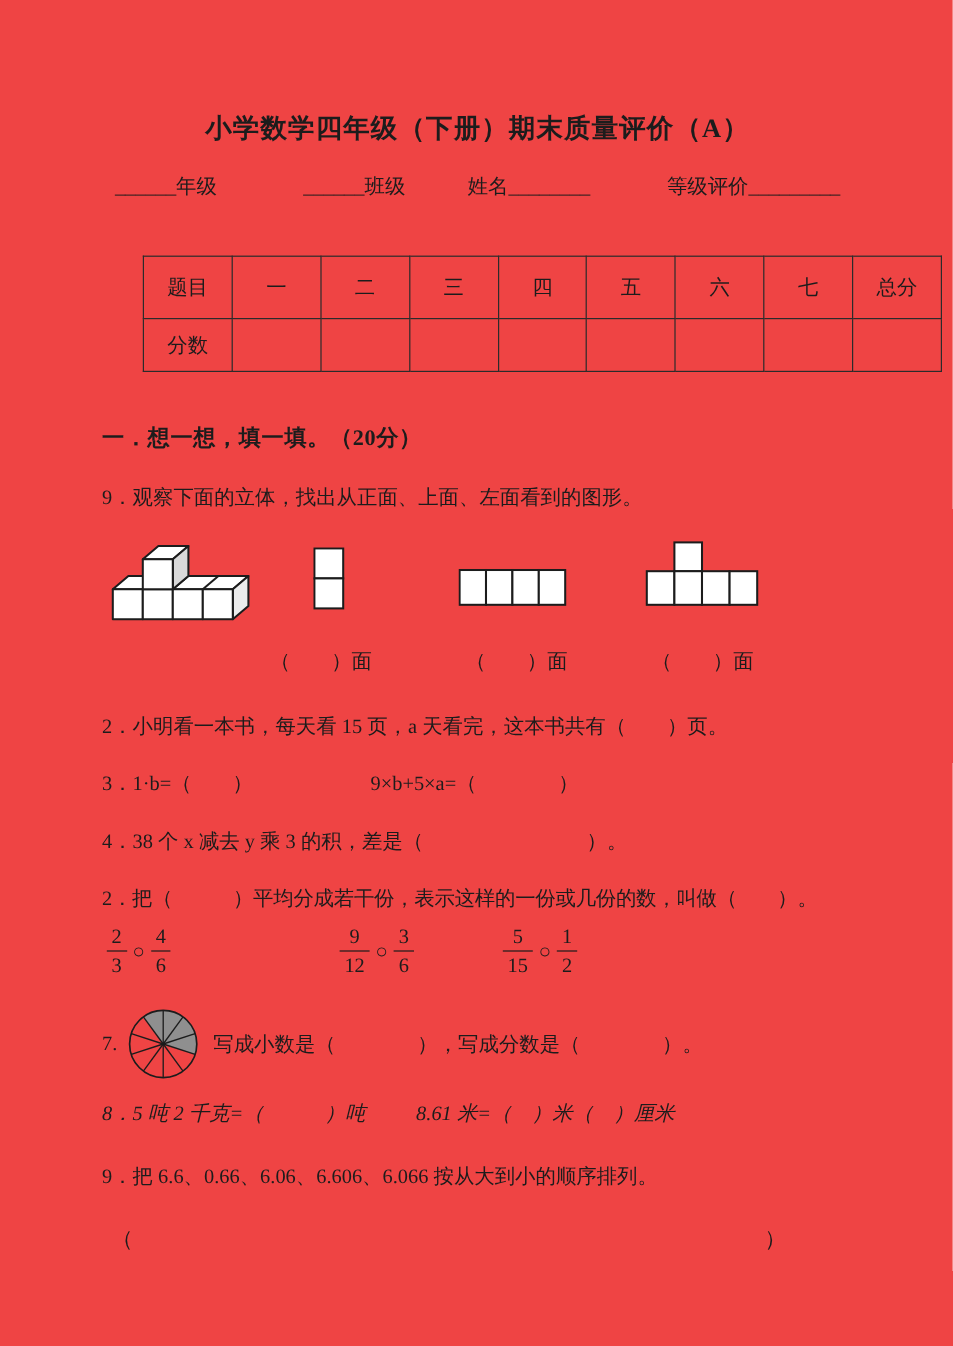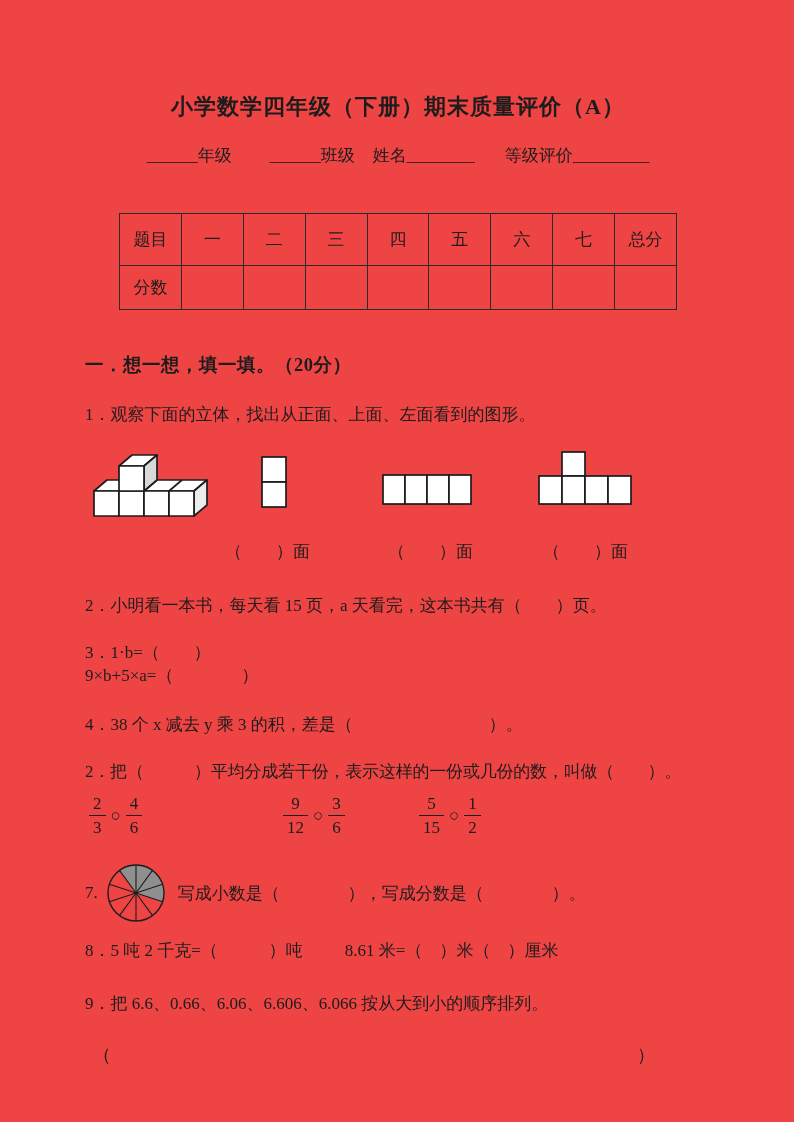--- a/index.html
+++ b/index.html
@@ -19,35 +19,35 @@
     text-align:center;
     font-size:22px;
     font-weight:bold;
     letter-spacing:1px;
     white-space:nowrap;
   }
   .info-line{
     margin-top:22px;
     display:flex;
     justify-content:center;
-    gap:0;
+    gap:17px;
     font-size:17px;
     white-space:nowrap;
   }
   .info-line .part{display:inline-block;}
   .gap38{width:38px;}
   .gap18{width:18px;}
   .gap30{width:30px;}
   
   .score-table{
     margin-top:46px;
     margin-left:34px;
     border-collapse:collapse;
     table-layout:fixed;
-    width:558px;
+    width:666px;
     border-radius:25px;
   }
   .score-table td{
     border:1.6px solid #2b2b2b;
     text-align:center;
     vertical-align:middle;
     font-size:17px;
     padding:0;
   }
   .score-table tr.hdr td{height:51px;}
@@ -67,40 +67,40 @@
   .fig3d{left:3px;top:2px;}
   .figA{left:176px;top:24px;}
   .figB{left:297px;top:42px;}
   .figC{left:452px;top:16px;}
   .fig-labels{position:relative;height:26px;margin-top:4px;font-size:17px;}
   .fig-labels span{position:absolute;white-space:nowrap;}
   .fl1{left:140px;}
   .fl2{left:303px;}
   .fl3{left:458px;}
   .q2{margin-top:28px;}
-  .q3{margin-top:24px;display:flex;flex-direction:column;}
+  .q3{margin-top:24px;display:flex;}
   .q3 .sp{width:98px;}
   .q4{margin-top:26px;}
   .q5{margin-top:24px;letter-spacing:-0.2px;}
   .q6{margin-top:28px;}
   
   .frac-row{position:relative;height:58px;margin-top:12px;}
   .cmp{position:absolute;display:flex;align-items:center;gap:5px;top:0;}
   .cmp1{left:4px;}
   .cmp2{left:198px;}
   .cmp3{left:334px;}
   .frac{display:inline-flex;flex-direction:column;align-items:center;line-height:1;font-size:17px;}
   .frac .num{padding:0 4px 3px;}
   .frac .den{border-top:1.6px solid #1c1c1c;padding:3px 4px 0;}
   .circ{font-size:17px;line-height:1;}
   
   .q7{display:flex;align-items:center;margin-top:10px;}
   .q7 .qnum{margin-right:8px;}
   .q7 .pie{margin-right:12px;}
-  .q8{margin-top:16px;display:flex;}
+  .q8{margin-top:16px;display:flex;font-style:italic;}
   .q8 .sp{width:42px;}
   .q9{margin-top:30px;}
   .ans-line{
     margin-top:28px;
     margin-left:8px;
     width:562px;
     display:flex;
     justify-content:space-between;
     font-size:18px;
   }
@@ -146,21 +146,21 @@
         <td></td>
         <td></td>
         <td></td>
         <td></td>
       </tr>
     </tbody>
       </table>
 
     <div class="sec-heading">一．想一想，填一填。（20分）</div>
 
-    <div class="q-line q1-text">1．观察下面的立体，找出从正面、上面、左面看到的图形。</div>
+    <div class="q-line q1-text">9．观察下面的立体，找出从正面、上面、左面看到的图形。</div>
 
     <div class="figs">
       <div class="fig fig3d">
         <svg width="130" height="88" viewBox="0 0 130 88">
           <g fill="#ffffff" stroke="#1c1c1c" stroke-width="1.7" stroke-linejoin="round">
             <polygon points="6,57 19,46 119,46 106,57"></polygon>
             <polygon points="106,57 119,46 119,71 106,82" fill="#ececec"></polygon>
             <rect x="6" y="57" width="25" height="25"></rect>
             <rect x="31" y="57" width="25" height="25"></rect>
             <rect x="56" y="57" width="25" height="25"></rect>

